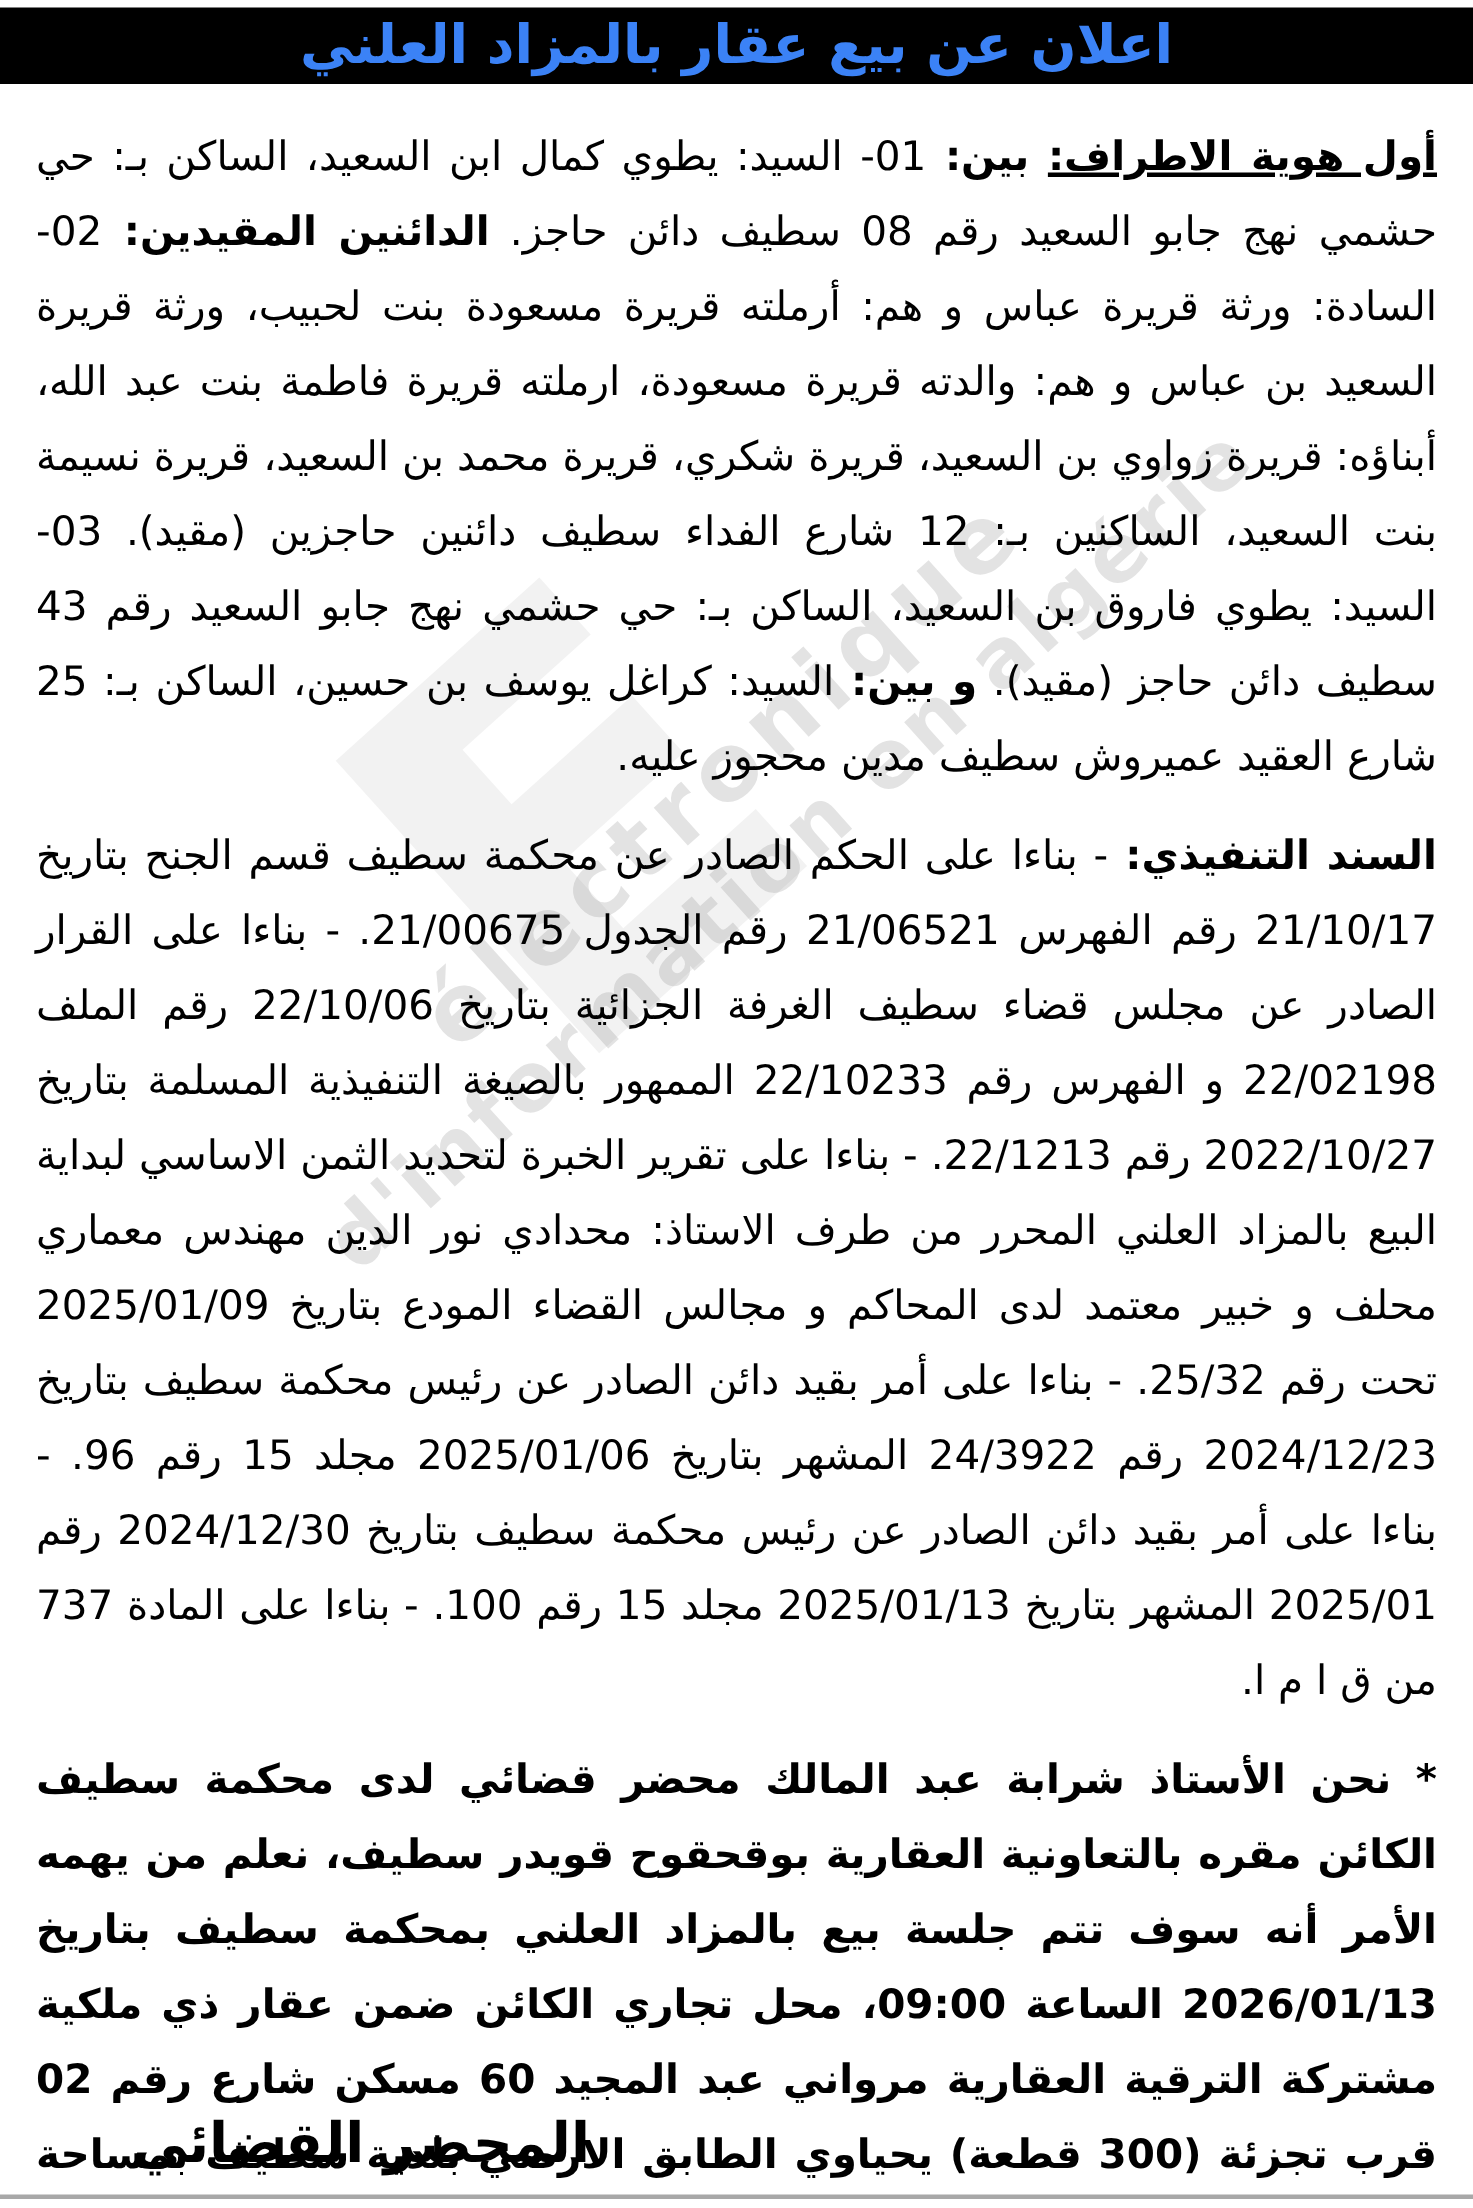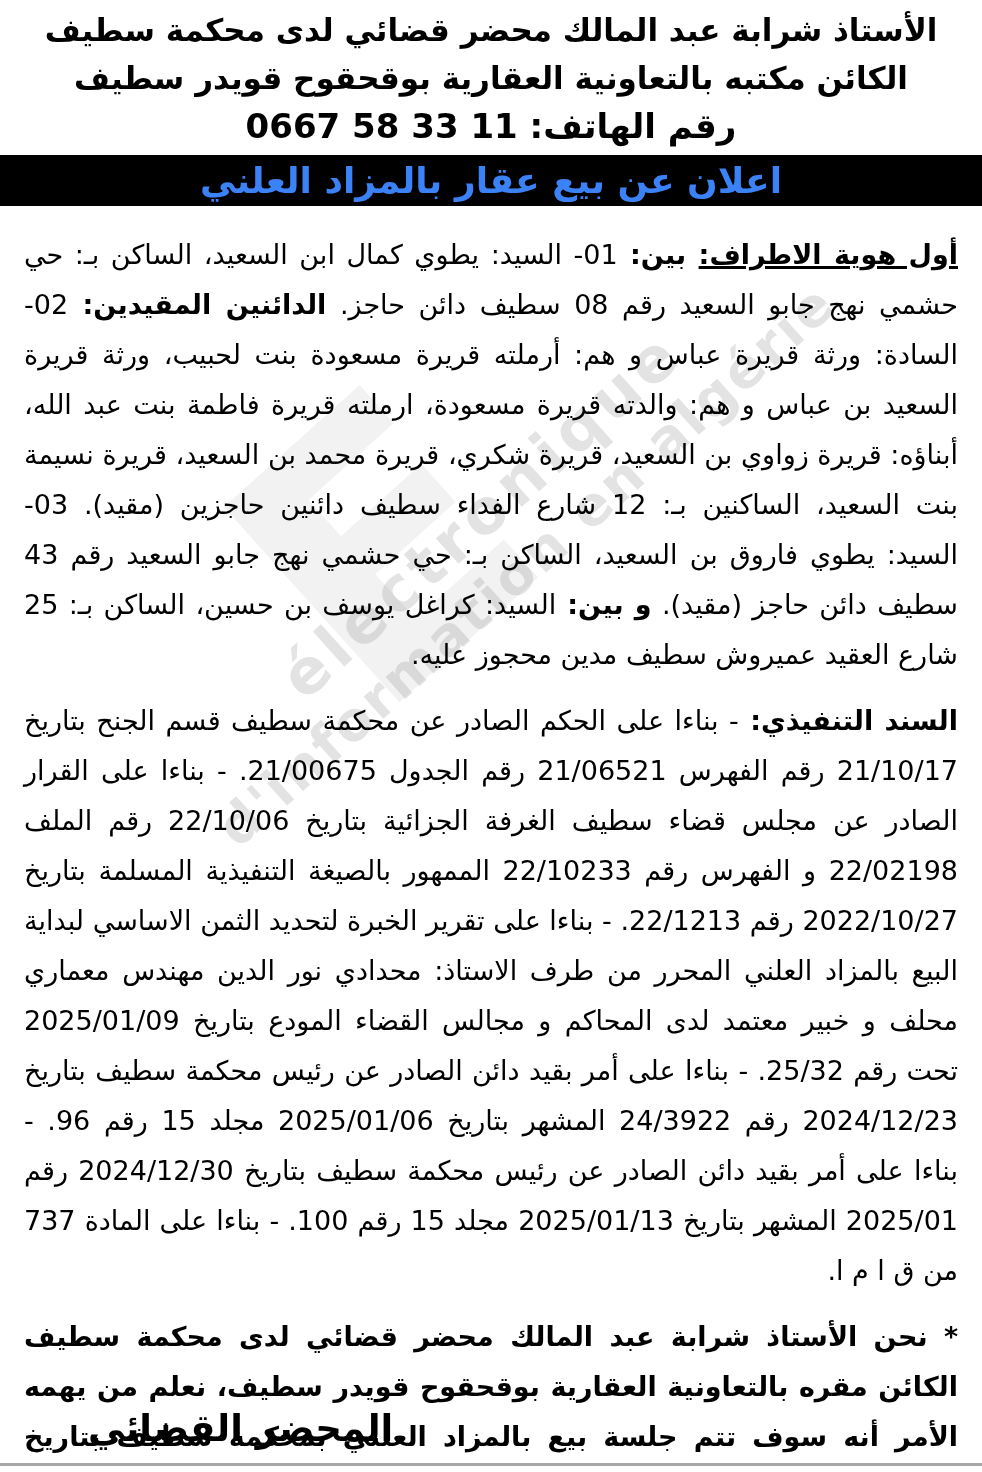--- a/index.html
+++ b/index.html
@@ -58,27 +58,20 @@
 <div class="page" dir="rtl">
 
   <div class="wm-glyph">E</div>
   <div class="watermark">
     <div class="wm-line1">électronique</div>
     <div class="wm-line2">d'information en algérie</div>
   </div>
 
   <div class="content">
 
-    <header class="header">
-      <div class="h-line">الأستاذ شرابة عبد المالك محضر قضائي لدى محكمة سطيف</div>
-      <div class="h-line">الكائن مكتبه بالتعاونية العقارية بوقحقوح قويدر سطيف</div>
-      <div class="h-line phone-row">
-        <span>رقم الهاتف: </span><span dir="ltr">0667 58 33 11</span>
-      </div>
-    </header>
 
     <div class="banner">
       <span>اعلان عن بيع عقار بالمزاد العلني</span>
     </div>
 
     <main class="body">
 
       <p><span class="b u">أول هوية الاطراف:</span><span class="b"> بين: </span><span>01- السيد: يطوي كمال ابن السعيد، الساكن بـ: حي حشمي نهج جابو السعيد رقم 08 سطيف دائن حاجز. </span><span class="b">الدائنين المقيدين: </span><span>02- السادة: ورثة قريرة عباس و هم: أرملته قريرة مسعودة بنت لحبيب، ورثة قريرة السعيد بن عباس و هم: والدته قريرة مسعودة، ارملته قريرة فاطمة بنت عبد الله، أبناؤه: قريرة زواوي بن السعيد، قريرة شكري، قريرة محمد بن السعيد، قريرة نسيمة بنت السعيد، الساكنين بـ: 12 شارع الفداء سطيف دائنين حاجزين (مقيد). 03- السيد: يطوي فاروق بن السعيد، الساكن بـ: حي حشمي نهج جابو السعيد رقم 43 سطيف دائن حاجز (مقيد). </span><span class="b">و بين: </span><span>السيد: كراغل يوسف بن حسين، الساكن بـ: 25 شارع العقيد عميروش سطيف مدين محجوز عليه.</span></p>
 
       <p><span class="b">السند التنفيذي: </span><span>- بناءا على الحكم الصادر عن محكمة سطيف قسم الجنح بتاريخ 21/10/17 رقم الفهرس 21/06521 رقم الجدول 21/00675. - بناءا على القرار الصادر عن مجلس قضاء سطيف الغرفة الجزائية بتاريخ 22/10/06 رقم الملف 22/02198 و الفهرس رقم 22/10233 الممهور بالصيغة التنفيذية المسلمة بتاريخ 2022/10/27 رقم 22/1213. - بناءا على تقرير الخبرة لتحديد الثمن الاساسي لبداية البيع بالمزاد العلني المحرر من طرف الاستاذ: محدادي نور الدين مهندس معماري محلف و خبير معتمد لدى المحاكم و مجالس القضاء المودع بتاريخ 2025/01/09 تحت رقم 25/32. - بناءا على أمر بقيد دائن الصادر عن رئيس محكمة سطيف بتاريخ 2024/12/23 رقم 24/3922 المشهر بتاريخ 2025/01/06 مجلد 15 رقم 96. - بناءا على أمر بقيد دائن الصادر عن رئيس محكمة سطيف بتاريخ 2024/12/30 رقم 2025/01 المشهر بتاريخ 2025/01/13 مجلد 15 رقم 100. - بناءا على المادة 737 من ق ا م ا.</span></p>

